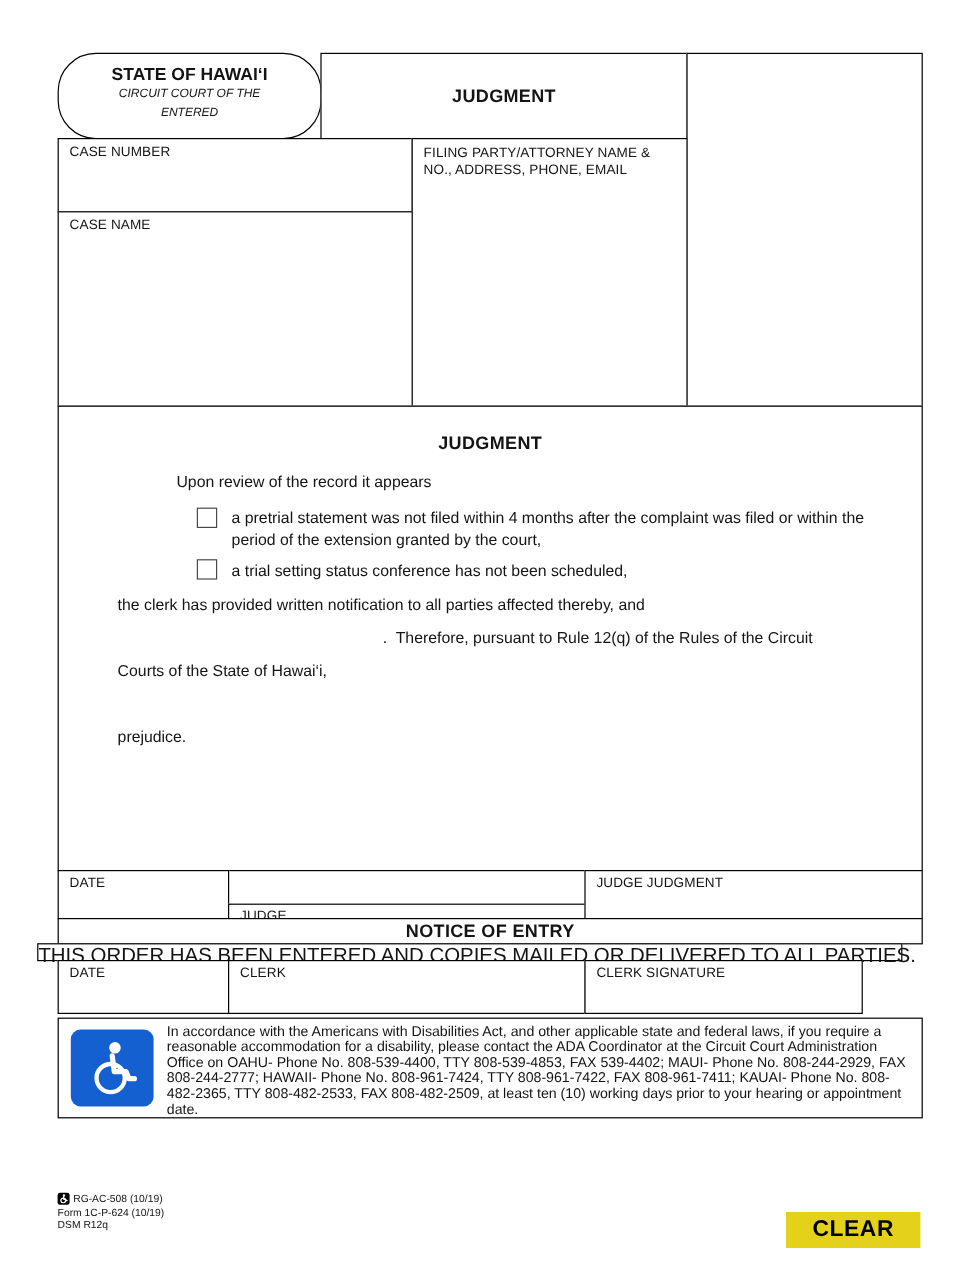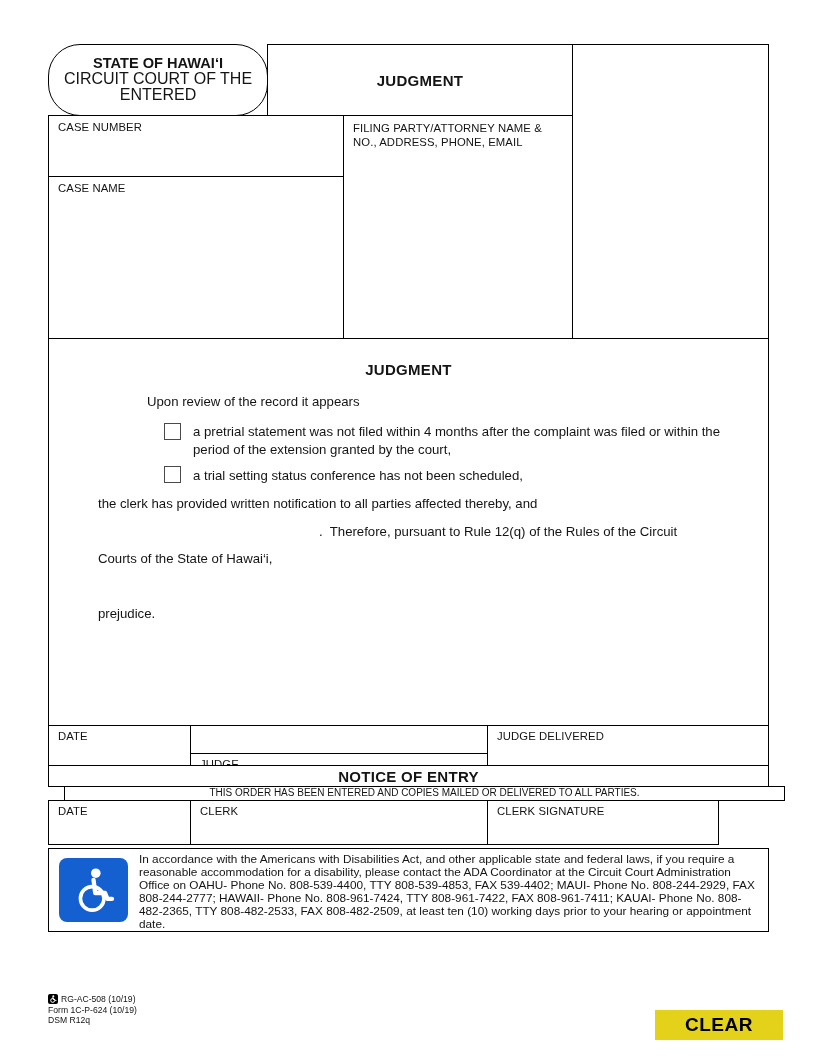--- a/index.html
+++ b/index.html
@@ -9,21 +9,21 @@
     font-family:"Liberation Sans", sans-serif;
     -webkit-font-smoothing:antialiased;
   }
   *{box-sizing:border-box;}
   .cell{position:absolute;border:1px solid #000;background:#fff;}
   .lbl{font-size:11.3px;letter-spacing:.1px;}
 
   
   .c-court{left:48px;top:44px;width:220px;height:72px;text-align:center;padding-top:10px;border-radius:32px;}
   .court-l1{font-weight:bold;font-size:14.6px;line-height:16px;}
-  .court-l2{font-size:16px;line-height:16px;}
+  .court-l2{font-size:10px;line-height:16px;font-style:italic;}
   .c-title{left:267px;top:44px;width:306px;height:72px;display:flex;align-items:center;justify-content:center;font-weight:bold;font-size:15px;letter-spacing:.3px;}
   .c-stamp{left:572px;top:44px;width:197px;height:295px;}
   .c-casenum{left:48px;top:115px;width:296px;height:62px;padding:5px 9px;}
   .c-filing{left:343px;top:115px;width:230px;height:224px;padding:6px 9px;line-height:13.5px;}
   .c-casename{left:48px;top:176px;width:296px;height:163px;padding:5px 9px;}
   .fillarea{position:absolute;left:2px;right:2px;top:22px;bottom:2px;}
 
   
   .c-body{left:48px;top:338px;width:721px;height:388px;}
   .body-title{position:absolute;top:22px;left:0;width:100%;text-align:center;font-weight:bold;font-size:15px;letter-spacing:.3px;}
@@ -42,38 +42,38 @@
   .pos-prejudice{left:49px;top:267px;}
   .fill-inline{display:inline-block;width:221px;height:13px;vertical-align:bottom;}
   .pre{white-space:pre;}
 
   
   .sigrow{padding:4px 9px;}
   .jr-date{left:48px;top:725px;width:143px;height:41px;}
   .jr-judge{left:190px;top:753px;width:356px;height:41px;}
   .jr-sig{left:487px;top:725px;width:282px;height:41px;}
   .n-title{left:48px;top:765px;width:721px;height:22px;text-align:center;font-weight:bold;font-size:15px;letter-spacing:.3px;padding-top:2px;}
-  .n-sub{left:64px;top:786px;width:721px;height:15px;text-align:center;font-size:10px;white-space:nowrap;padding-top:0;}
+  .n-sub{left:31px;top:786px;width:721px;height:15px;text-align:center;font-size:17px;white-space:nowrap;padding-top:0;}
   .cr-date{left:48px;top:800px;width:143px;height:45px;}
   .cr-clerk{left:190px;top:800px;width:298px;height:45px;}
   .cr-sig{left:487px;top:800px;width:232px;height:45px;}
   .sigfill{position:absolute;left:2px;right:2px;top:20px;bottom:2px;}
 
   
   .c-ada{left:48px;top:848px;width:721px;height:84px;}
   .ada-icon{position:absolute;left:10px;top:9px;width:69px;height:64px;border-radius:8px;display:flex;align-items:center;justify-content:center;background:#1560d0;}
   .ada-text{position:absolute;left:90px;top:4px;width:620px;font-size:11.8px;line-height:13.1px;}
 
   
   .foot{position:absolute;left:48px;font-size:8.6px;display:flex;align-items:center;gap:3px;line-height:10px;}
   .f1{top:994px;}
   .f2{top:1005px;}
   .f3{top:1015px;}
   .mini-icon{width:10px;height:10px;background:#000;border-radius:2px;display:inline-flex;align-items:center;justify-content:center;flex:0 0 auto;}
-  .clear-btn{position:absolute;left:655px;top:1010px;width:128px;height:30px;border:none;
+  .clear-btn{position:absolute;left:655px;top:1010px;width:112px;height:30px;border:none;
     background:#e3d219;color:#000;font-weight:bold;font-size:19px;letter-spacing:.5px;
     display:flex;align-items:center;justify-content:center;font-family:inherit;cursor:pointer;}
 </style>
 </head>
 <body>
 
 <div class="cell c-court">
   <div class="court-l1">STATE OF HAWAI‘I</div>
   <div class="court-l2">CIRCUIT COURT OF THE</div>
   <div class="court-l2">ENTERED</div>
@@ -121,21 +121,21 @@
 
 <div class="cell sigrow jr-date">
   <div class="lbl">DATE</div>
   <div class="sigfill"></div>
 </div>
 <div class="cell sigrow jr-judge">
   <div class="lbl">JUDGE</div>
   <div class="sigfill"></div>
 </div>
 <div class="cell sigrow jr-sig">
-  <div class="lbl">JUDGE DELIVERED</div>
+  <div class="lbl">JUDGE JUDGMENT</div>
   <div class="sigfill"></div>
 </div>
 
 <div class="cell n-title">NOTICE OF ENTRY</div>
 <div class="cell n-sub">THIS ORDER HAS BEEN ENTERED AND COPIES MAILED OR DELIVERED TO ALL PARTIES.</div>
 
 <div class="cell sigrow cr-date">
   <div class="lbl">DATE</div>
   <div class="sigfill"></div>
 </div>

